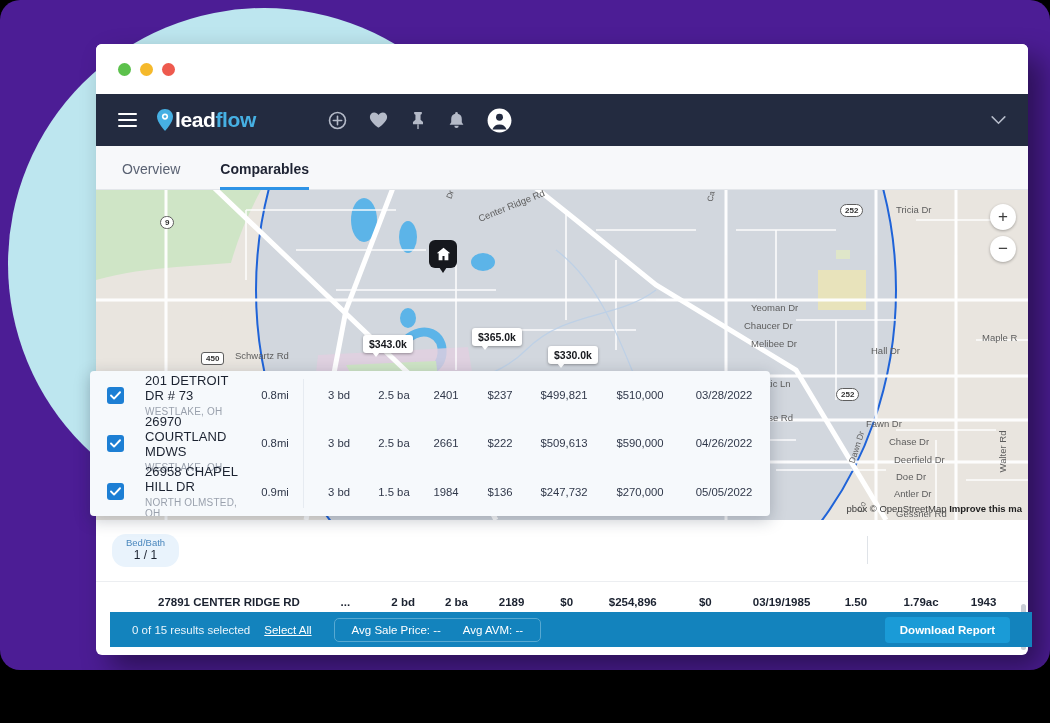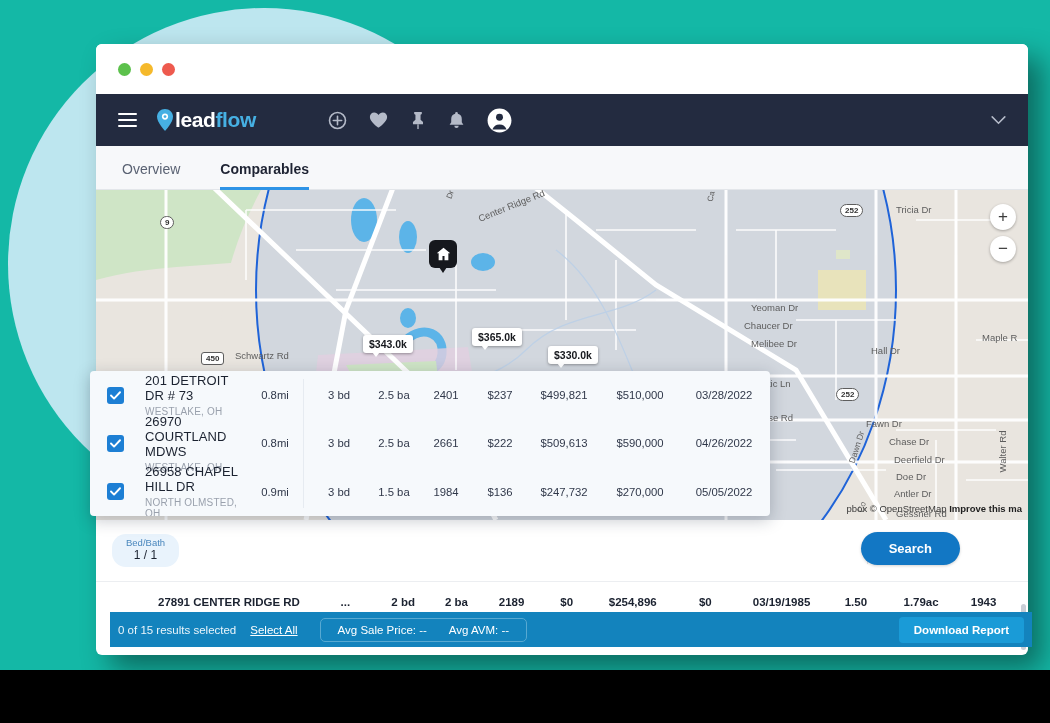--- a/index.html
+++ b/index.html
@@ -1,19 +1,19 @@
 <!DOCTYPE html>
 <html><head>
 <meta charset="utf-8">
 <style>
   * { box-sizing: border-box; margin: 0; padding: 0; }
   html, body { width: 1050px; height: 723px; overflow: hidden; background: #000; }
   body { font-family: "Liberation Sans", sans-serif; -webkit-font-smoothing: antialiased; }
 
-  #stage { position: relative; width: 1050px; height: 670px; background: #14b8a6; }
+  #stage { position: relative; width: 1050px; height: 670px; background: #4c1d95; border-radius: 20px; }
 
   
   .deco-circle {
     position: absolute; left: 8px; top: 8px; width: 512px; height: 512px;
     border-radius: 50%; background: #bde6ef;
   }
 
   
   .window {
     position: absolute; left: 96px; top: 44px; width: 932px; height: 611px;
@@ -133,21 +133,21 @@
   .prow .chk svg { display:block; }
   .prow .who { width: 175px; margin-left: 21px; }
   .prow .who .a1 { font-size: 13px; color: #1b2230; letter-spacing: .1px; }
   .prow .who .a2 { font-size: 10px; color: #9aa1ad; margin-top: 3px; letter-spacing: .2px; }
   .prow .cell { flex: 0 0 auto; text-align: center; font-size: 11.3px; color: #30384a; }
   .pdivider { position: absolute; left: 213px; top: 8px; bottom: 8px; width: 1px; background: #e6ebf1; }
 
   
   .bottombar {
     position: absolute; left: 110px; top: 612px; width: 922px; height: 35px;
-    background: #1383bd; display: flex; align-items: center; padding: 0 8px; z-index: 20;
+    background: #1383bd; display: flex; align-items: center; padding: 0 22px; z-index: 20;
   }
   .bottombar .sel { font-size: 11.5px; color: #eaf5fb; }
   .bottombar .selall { font-size: 11.5px; color: #fff; text-decoration: underline; margin-left: 14px; cursor: pointer; }
   .avgbox { margin-left: 22px; border: 1px solid #57a9d2; border-radius: 5px; padding: 5px 17px;
      display: flex; gap: 22px; }
   .avgbox div { font-size: 11.5px; color: #fff; }
   .dlbtn { margin-left: auto; background: #1a9bd7; color: #fff; border: 0; border-radius: 4px;
      padding: 7px 15px; font-size: 11.5px; font-weight: bold; cursor: pointer;
      font-family: "Liberation Sans", sans-serif; }
 
@@ -356,21 +356,20 @@
         <b>Improve this ma</b>
       </div>
     </div>
 
     <div class="filterbar">
       <div class="chip">
         <div class="ck">Bed/Bath</div>
         <div class="cv">1 / 1</div>
       </div>
       <div class="vdiv"></div>
-      <button class="searchbtn">Search</button>
     </div>
 
 
     <div class="resultrow">
       <span class="addr">27891 CENTER RIDGE RD</span>
       <span class="c" style="width:68px">...</span>
       <span class="c" style="width:58px">2 bd</span>
       <span class="c" style="width:58px">2 ba</span>
       <span class="c" style="width:62px">2189</span>
       <span class="c" style="width:58px">$0</span>

